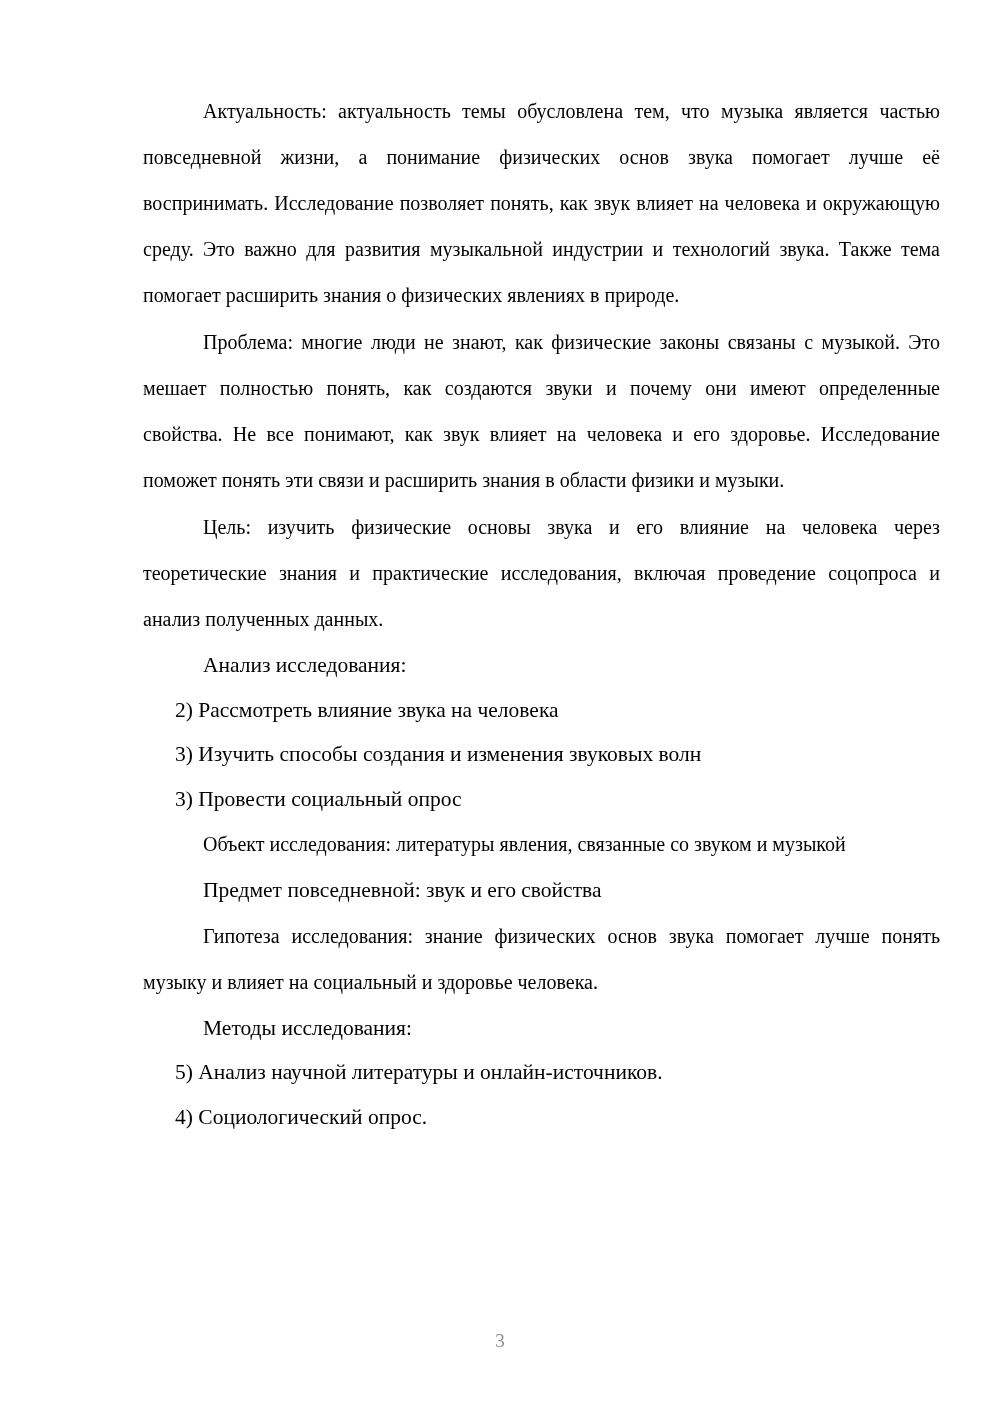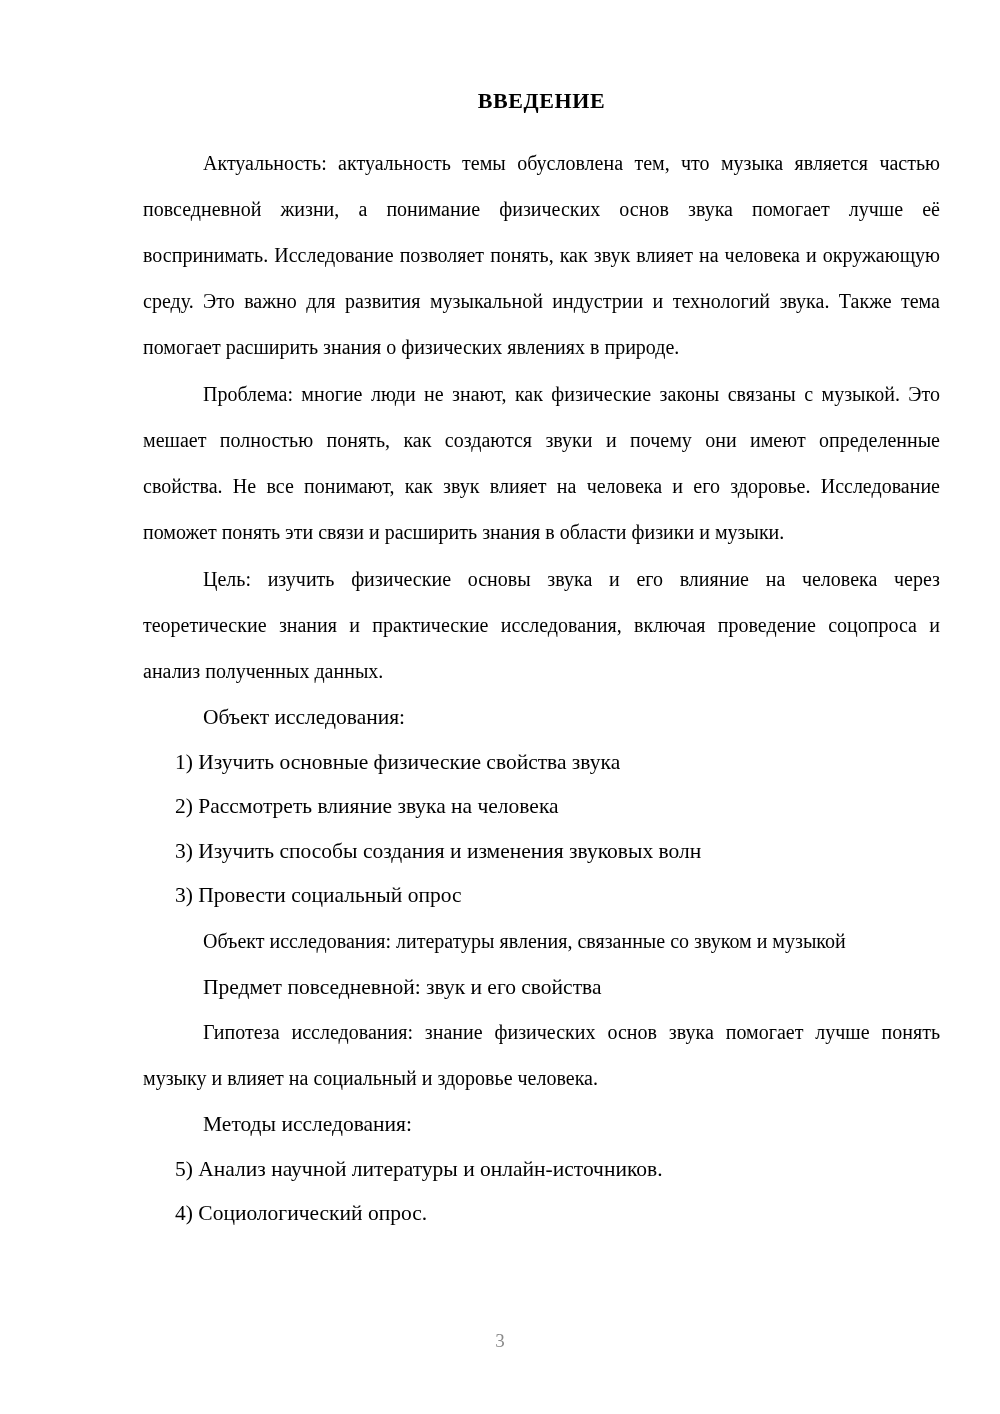--- a/index.html
+++ b/index.html
@@ -74,31 +74,29 @@
     font-family: "Liberation Serif", "DejaVu Serif", serif;
   }
 </style>
 </head>
 <body>
 
 <div class="page">
 
   <div class="content">
 
-    <h1 class="doc-heading">ВВЕДЕНИЕ</h1>
 
     <p class="para">Актуальность: актуальность темы обусловлена тем, что музыка является частью повседневной жизни, а понимание физических основ звука помогает лучше её воспринимать. Исследование позволяет понять, как звук влияет на человека и окружающую среду. Это важно для развития музыкальной индустрии и технологий звука. Также тема помогает расширить знания о физических явлениях в природе.</p>
 
     <p class="para">Проблема: многие люди не знают, как физические законы связаны с музыкой. Это мешает полностью понять, как создаются звуки и почему они имеют определенные свойства. Не все понимают, как звук влияет на человека и его здоровье. Исследование поможет понять эти связи и расширить знания в области физики и музыки.</p>
 
     <p class="para">Цель: изучить физические основы звука и его влияние на человека через теоретические знания и практические исследования, включая проведение соцопроса и анализ полученных данных.</p>
 
-    <p class="sub-head">Объект исследования:</p>
+    <p class="sub-head">Анализ исследования:</p>
 
-    <p class="list-item">1) Изучить основные физические свойства звука</p>
     <p class="list-item">2) Рассмотреть влияние звука на человека</p>
     <p class="list-item">3) Изучить способы создания и изменения звуковых волн</p>
     <p class="list-item">3) Провести социальный опрос</p>
 
     <p class="para">Объект исследования: литературы явления, связанные со звуком и музыкой</p>
 
     <p class="sub-head">Предмет повседневной: звук и его свойства</p>
 
     <p class="para">Гипотеза исследования: знание физических основ звука помогает лучше понять музыку и влияет на социальный и здоровье человека.</p>
 

